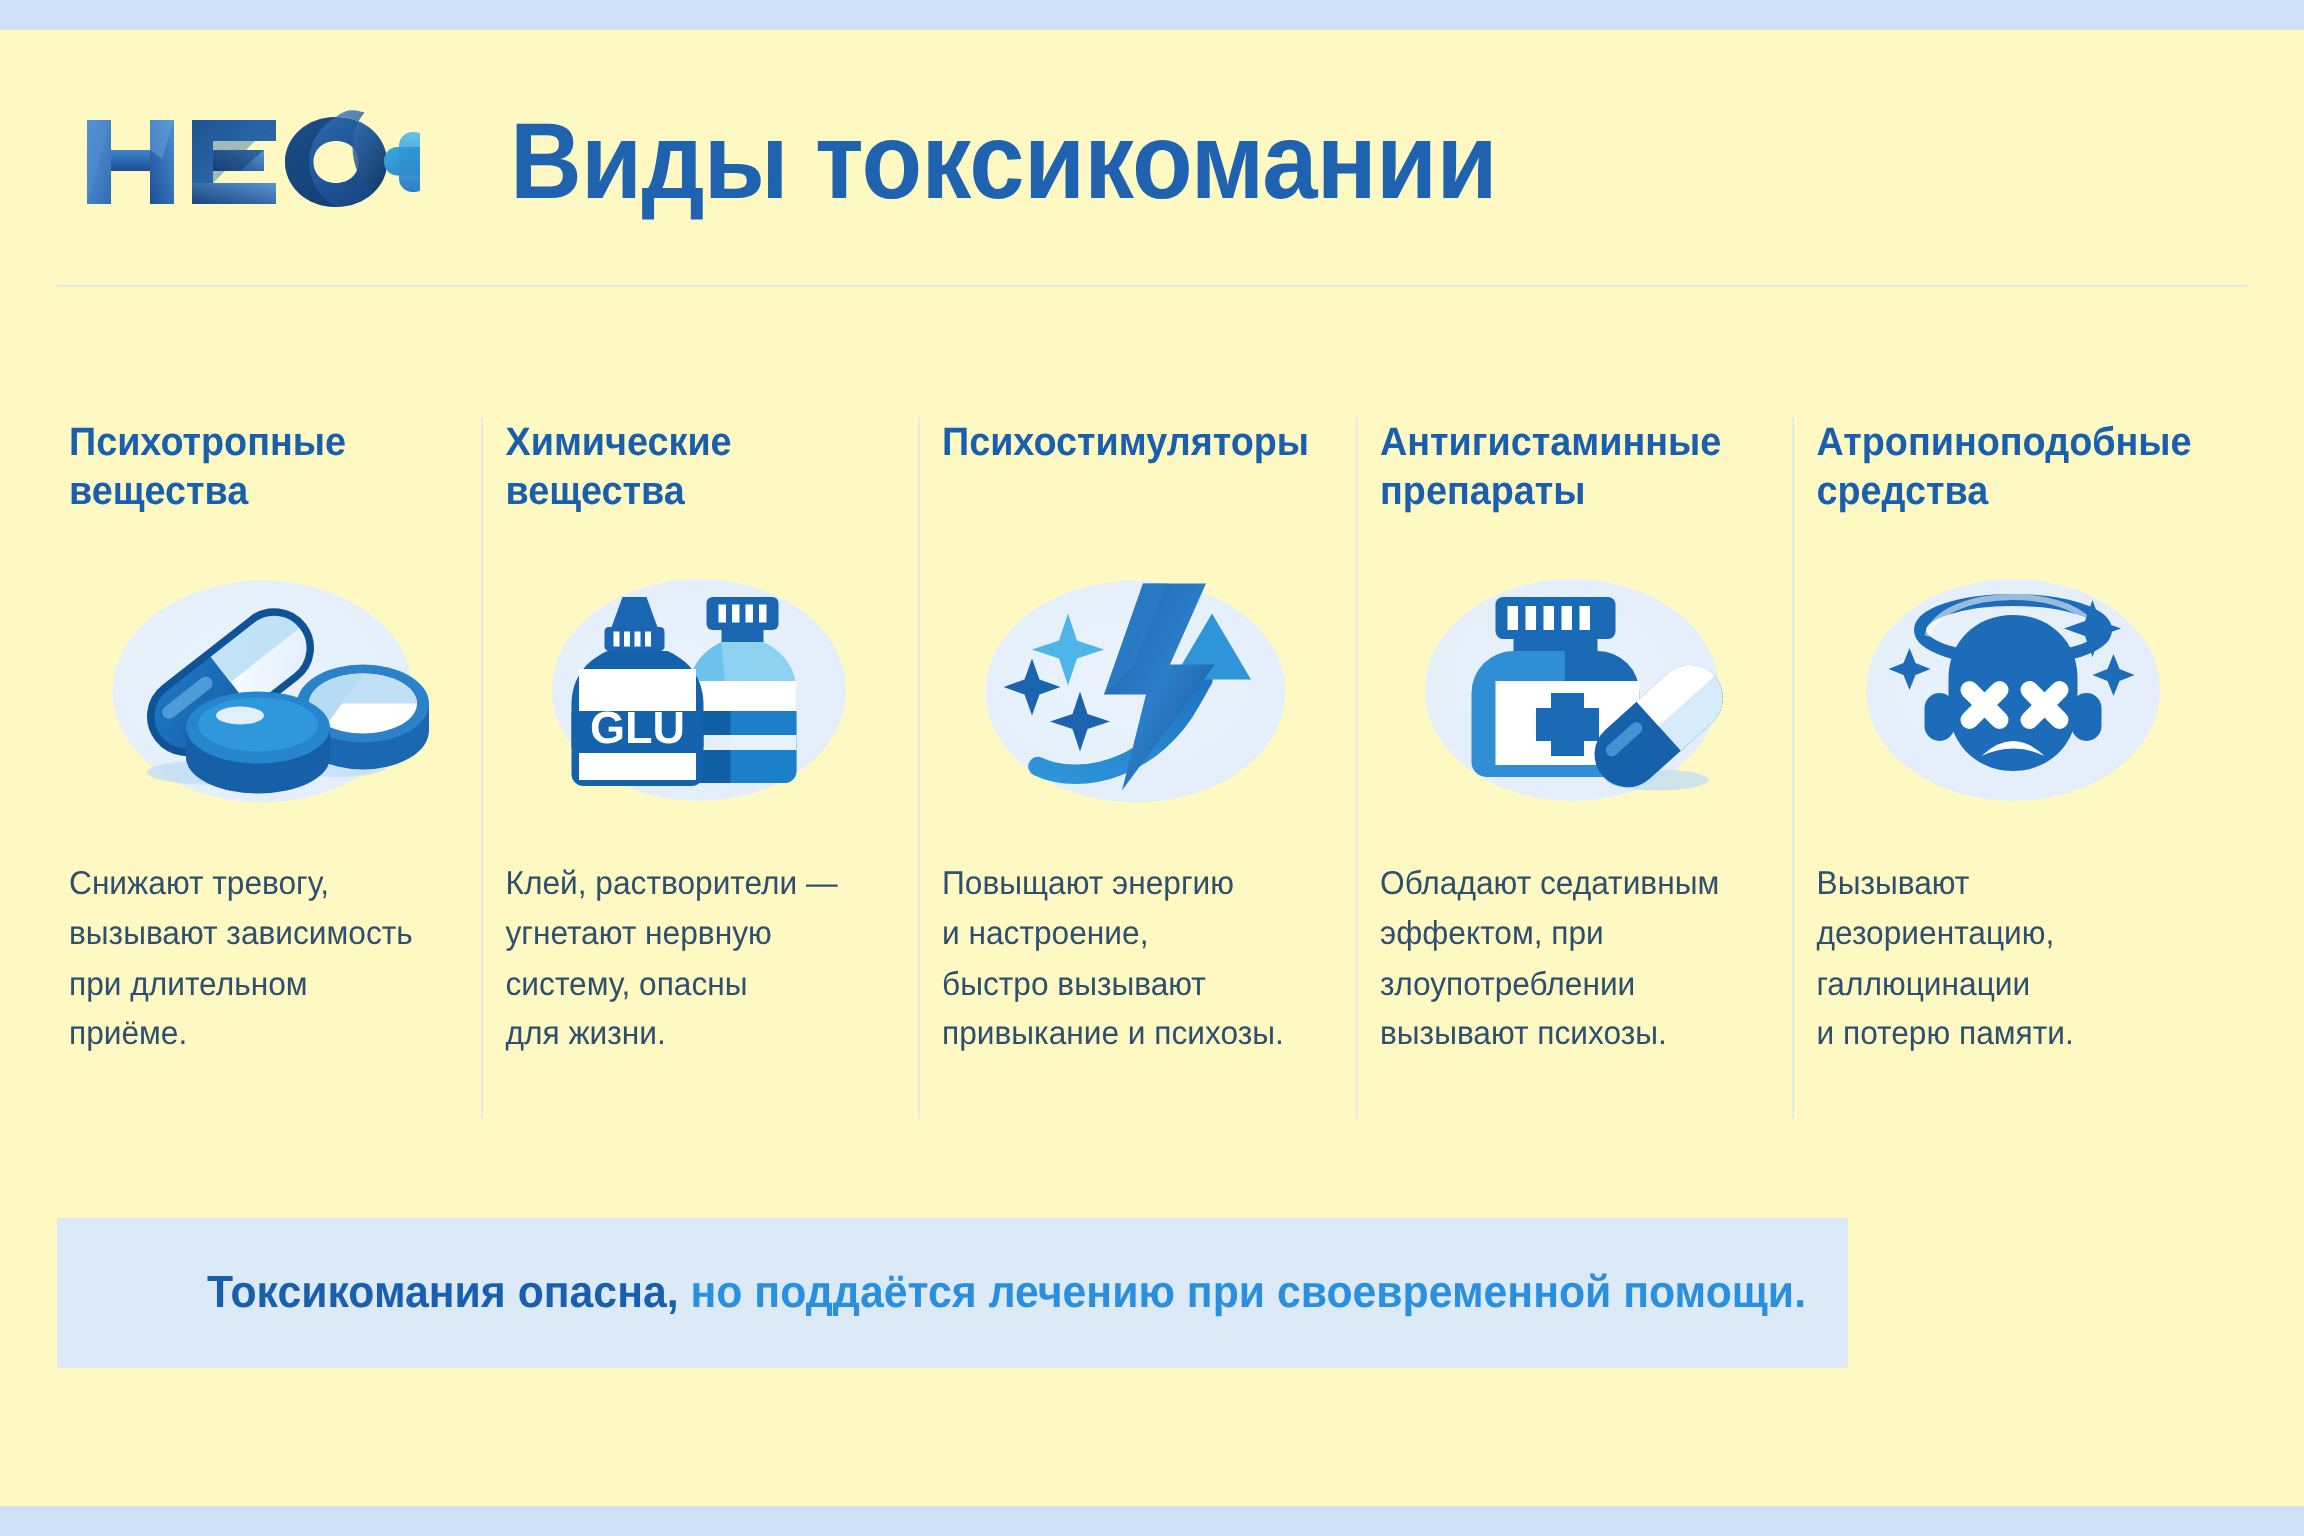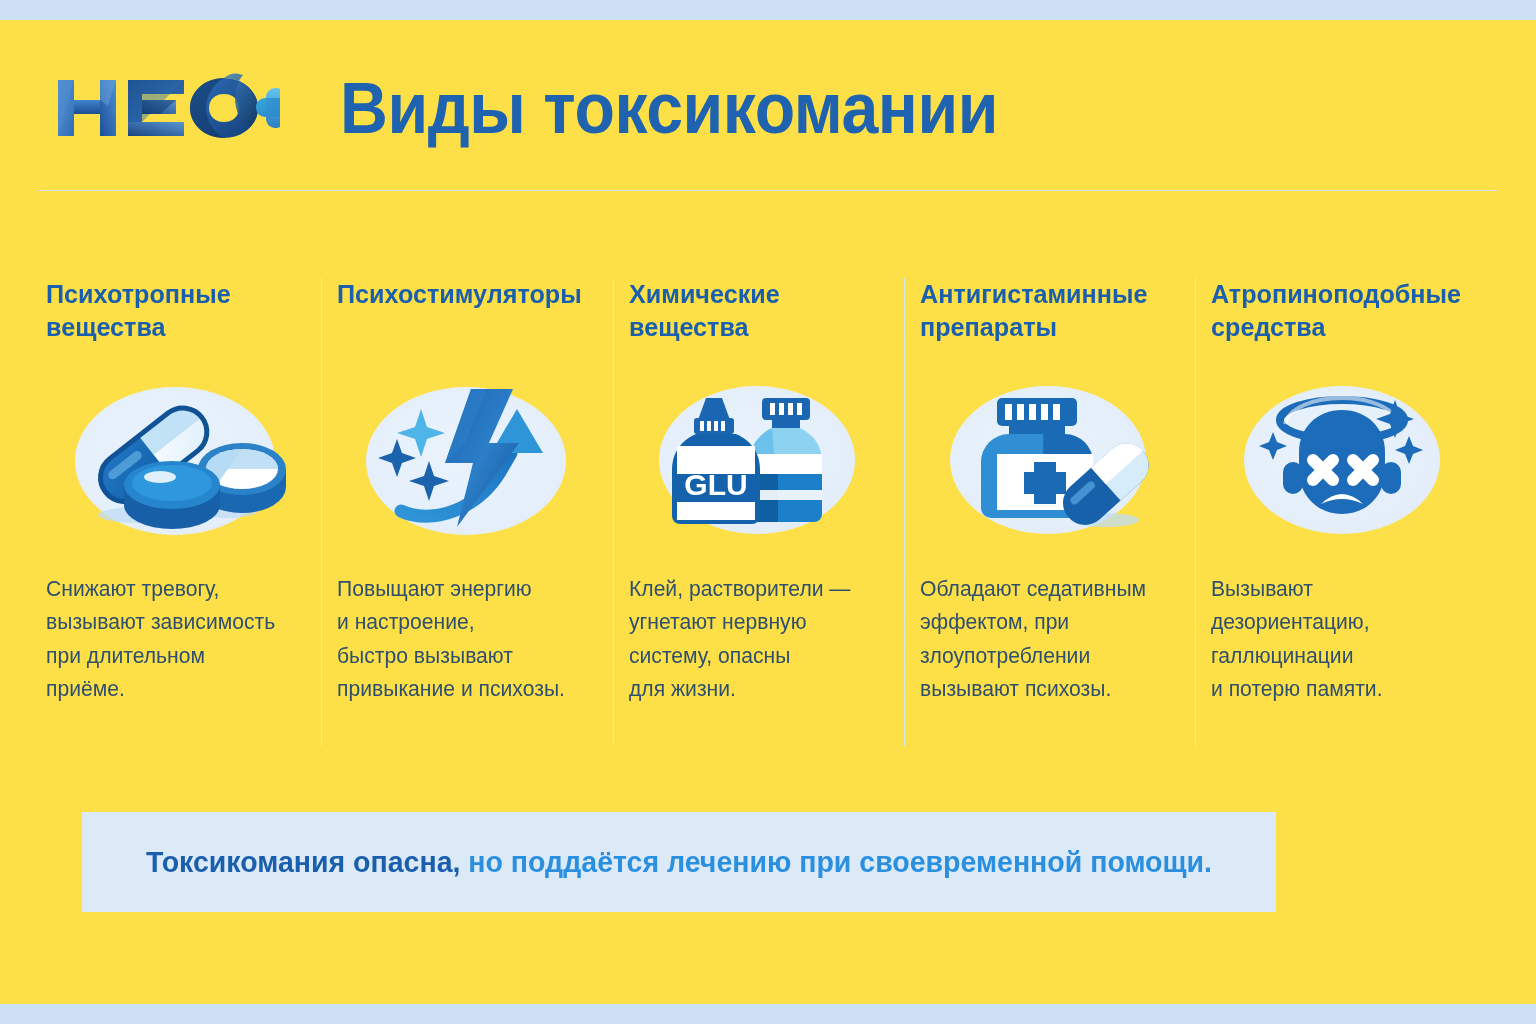--- a/index.html
+++ b/index.html
@@ -11,21 +11,21 @@
     width: 1536px;
     height: 1024px;
     overflow: hidden;
     font-family: "Liberation Sans", "DejaVu Sans", sans-serif;
     -webkit-font-smoothing: antialiased;
   }
   .page {
     position: relative;
     width: 1536px;
     height: 1024px;
-    background: #fde047;
+    background: #fef9c3;
     box-sizing: border-box;
   }
   .edge-band {
     position: absolute;
     left: 0;
     width: 1536px;
     height: 20px;
     background: #cde0f4;
   }
   .edge-band.top { top: 0; }
@@ -127,22 +127,21 @@
   
   .footer-banner {
     position: absolute;
     left: 38px;
     top: 812px;
     width: 1194px;
     height: 100px;
     background: #dceaf8;
     display: flex;
     align-items: center;
-    justify-content: center;
-    margin-left: 44px;
+    justify-content: flex-end;
   }
   .footer-text {
     font-family: "Liberation Sans Narrow", "Liberation Sans", sans-serif;
     font-weight: 700;
     font-size: 30px;
     line-height: 1;
     transform: scaleX(0.95);
     white-space: nowrap;
   }
   .footer-strong { color: #1a5fae; }
@@ -279,20 +278,69 @@
             <ellipse cx="42" cy="14" rx="48" ry="24" fill="#2686cd"></ellipse>
             <ellipse cx="42" cy="12" rx="40" ry="18" fill="#2f97dc"></ellipse>
             <ellipse cx="30" cy="6" rx="16" ry="6" fill="#ffffff" opacity="0.85"></ellipse>
           </g>
         </svg>
       </div>
       <div class="col-text">Снижают тревогу,
 вызывают зависимость
 при длительном
 приёме.</div>
+    </div>
+
+    <div class="col">
+      <div class="col-title">Химические вещества</div>
+      <div class="col-icon">
+        <svg width="226" height="172" viewBox="0 0 226 172" aria-hidden="true">
+          <defs>
+            <radialGradient id="blob3" cx="0.45" cy="0.45" r="0.68">
+              <stop offset="0" stop-color="#eaf3fc"></stop>
+                <stop offset="1" stop-color="#e2edfa"></stop>
+            </radialGradient>
+          </defs>
+
+          <ellipse cx="113" cy="86" rx="98" ry="74" fill="url(#blob3)"></ellipse>
+
+          <g>
+            <rect x="118" y="24" width="48" height="22" rx="4" fill="#1b66b2"></rect>
+            <rect x="126" y="29" width="5" height="12" fill="#ffffff"></rect>
+            <rect x="135" y="29" width="5" height="12" fill="#ffffff"></rect>
+            <rect x="144" y="29" width="5" height="12" fill="#ffffff"></rect>
+            <rect x="153" y="29" width="5" height="12" fill="#ffffff"></rect>
+            <rect x="128" y="46" width="28" height="10" fill="#1b66b2"></rect>
+            <path d="M128 54 c-16 8 -22 20 -22 34 v52 a8 8 0 0 0 8 8 h56 a8 8 0 0 0 8-8 v-52 c0-14 -6-26 -22-34z" fill="#8ed2f2"></path>
+            <path d="M128 54 c-16 8 -22 20 -22 34 v52 a8 8 0 0 0 8 8 h22 z" fill="#6cc2ec"></path>
+            <rect x="106" y="80" width="72" height="20" fill="#ffffff"></rect>
+            <path d="M106 100 h72 v40 a8 8 0 0 1 -8 8 h-56 a8 8 0 0 1 -8 -8 z" fill="#1b7fc9"></path>
+            <path d="M106 100 h28 v48 h-20 a8 8 0 0 1 -8 -8 z" fill="#0f5fa3"></path>
+            <rect x="106" y="116" width="72" height="10" fill="#ffffff" opacity="0.9"></rect>
+          </g>
+
+          <g>
+            <path d="M62 24 h16 l8 22 h-32 z" fill="#1b66b2"></path>
+            <rect x="50" y="44" width="40" height="16" rx="3" fill="#1b66b2"></rect>
+            <rect x="56" y="47" width="4" height="10" fill="#ffffff"></rect>
+            <rect x="63" y="47" width="4" height="10" fill="#ffffff"></rect>
+            <rect x="70" y="47" width="4" height="10" fill="#ffffff"></rect>
+            <rect x="77" y="47" width="4" height="10" fill="#ffffff"></rect>
+            <path d="M52 60 c-18 8 -24 22 -24 36 v46 a8 8 0 0 0 8 8 h72 a8 8 0 0 0 8-8 v-46 c0-14 -6-28 -24-36z" fill="#1362ab"></path>
+            <path d="M33 72 h78 v28 h-78z" fill="#ffffff"></path>
+            <path d="M28 100 h88 v24 h-88z" fill="#1362ab"></path>
+            <rect x="33" y="128" width="78" height="18" fill="#ffffff"></rect>
+            <text x="72" y="121" text-anchor="middle" font-family="Liberation Sans, sans-serif" font-weight="700" font-size="30" fill="#ffffff">GLU</text>
+          </g>
+        </svg>
+      </div>
+      <div class="col-text">Клей, растворители —
+угнетают нервную
+систему, опасны
+для жизни.</div>
     </div>
 
     <div class="col">
       <div class="col-title">Психостимуляторы</div>
       <div class="col-icon">
         <svg width="226" height="170" viewBox="0 0 226 170" aria-hidden="true">
           <defs>
             <radialGradient id="blob2" cx="0.45" cy="0.42" r="0.68">
               <stop offset="0" stop-color="#eaf3fc"></stop>
                 <stop offset="1" stop-color="#e3eefb"></stop>
@@ -318,69 +366,20 @@
 
           <path d="M68 34 L74 52 L92 58 L74 64 L68 82 L62 64 L44 58 L62 52 Z" fill="#4fb4e8"></path>
           <path d="M44 64 L49 78 L63 83 L49 88 L44 102 L39 88 L25 83 L39 78 Z" fill="#1b63ad"></path>
           <path d="M76 86 L81 101 L96 106 L81 111 L76 126 L71 111 L56 106 L71 101 Z" fill="#1b63ad"></path>
         </svg>
       </div>
       <div class="col-text">Повыщают энергию
 и настроение,
 быстро вызывают
 привыкание и психозы.</div>
-    </div>
-
-    <div class="col">
-      <div class="col-title">Химические вещества</div>
-      <div class="col-icon">
-        <svg width="226" height="172" viewBox="0 0 226 172" aria-hidden="true">
-          <defs>
-            <radialGradient id="blob3" cx="0.45" cy="0.45" r="0.68">
-              <stop offset="0" stop-color="#eaf3fc"></stop>
-                <stop offset="1" stop-color="#e2edfa"></stop>
-            </radialGradient>
-          </defs>
-
-          <ellipse cx="113" cy="86" rx="98" ry="74" fill="url(#blob3)"></ellipse>
-
-          <g>
-            <rect x="118" y="24" width="48" height="22" rx="4" fill="#1b66b2"></rect>
-            <rect x="126" y="29" width="5" height="12" fill="#ffffff"></rect>
-            <rect x="135" y="29" width="5" height="12" fill="#ffffff"></rect>
-            <rect x="144" y="29" width="5" height="12" fill="#ffffff"></rect>
-            <rect x="153" y="29" width="5" height="12" fill="#ffffff"></rect>
-            <rect x="128" y="46" width="28" height="10" fill="#1b66b2"></rect>
-            <path d="M128 54 c-16 8 -22 20 -22 34 v52 a8 8 0 0 0 8 8 h56 a8 8 0 0 0 8-8 v-52 c0-14 -6-26 -22-34z" fill="#8ed2f2"></path>
-            <path d="M128 54 c-16 8 -22 20 -22 34 v52 a8 8 0 0 0 8 8 h22 z" fill="#6cc2ec"></path>
-            <rect x="106" y="80" width="72" height="20" fill="#ffffff"></rect>
-            <path d="M106 100 h72 v40 a8 8 0 0 1 -8 8 h-56 a8 8 0 0 1 -8 -8 z" fill="#1b7fc9"></path>
-            <path d="M106 100 h28 v48 h-20 a8 8 0 0 1 -8 -8 z" fill="#0f5fa3"></path>
-            <rect x="106" y="116" width="72" height="10" fill="#ffffff" opacity="0.9"></rect>
-          </g>
-
-          <g>
-            <path d="M62 24 h16 l8 22 h-32 z" fill="#1b66b2"></path>
-            <rect x="50" y="44" width="40" height="16" rx="3" fill="#1b66b2"></rect>
-            <rect x="56" y="47" width="4" height="10" fill="#ffffff"></rect>
-            <rect x="63" y="47" width="4" height="10" fill="#ffffff"></rect>
-            <rect x="70" y="47" width="4" height="10" fill="#ffffff"></rect>
-            <rect x="77" y="47" width="4" height="10" fill="#ffffff"></rect>
-            <path d="M52 60 c-18 8 -24 22 -24 36 v46 a8 8 0 0 0 8 8 h72 a8 8 0 0 0 8-8 v-46 c0-14 -6-28 -24-36z" fill="#1362ab"></path>
-            <path d="M33 72 h78 v28 h-78z" fill="#ffffff"></path>
-            <path d="M28 100 h88 v24 h-88z" fill="#1362ab"></path>
-            <rect x="33" y="128" width="78" height="18" fill="#ffffff"></rect>
-            <text x="72" y="121" text-anchor="middle" font-family="Liberation Sans, sans-serif" font-weight="700" font-size="30" fill="#ffffff">GLU</text>
-          </g>
-        </svg>
-      </div>
-      <div class="col-text">Клей, растворители —
-угнетают нервную
-систему, опасны
-для жизни.</div>
     </div>
 
     <div class="col">
       <div class="col-title">Антигистаминные препараты</div>
       <div class="col-icon">
         <svg width="226" height="172" viewBox="0 0 226 172" aria-hidden="true">
           <defs>
             <radialGradient id="blob5" cx="0.45" cy="0.45" r="0.68">
               <stop offset="0" stop-color="#eaf3fc"></stop>
                 <stop offset="1" stop-color="#e2edfa"></stop>

